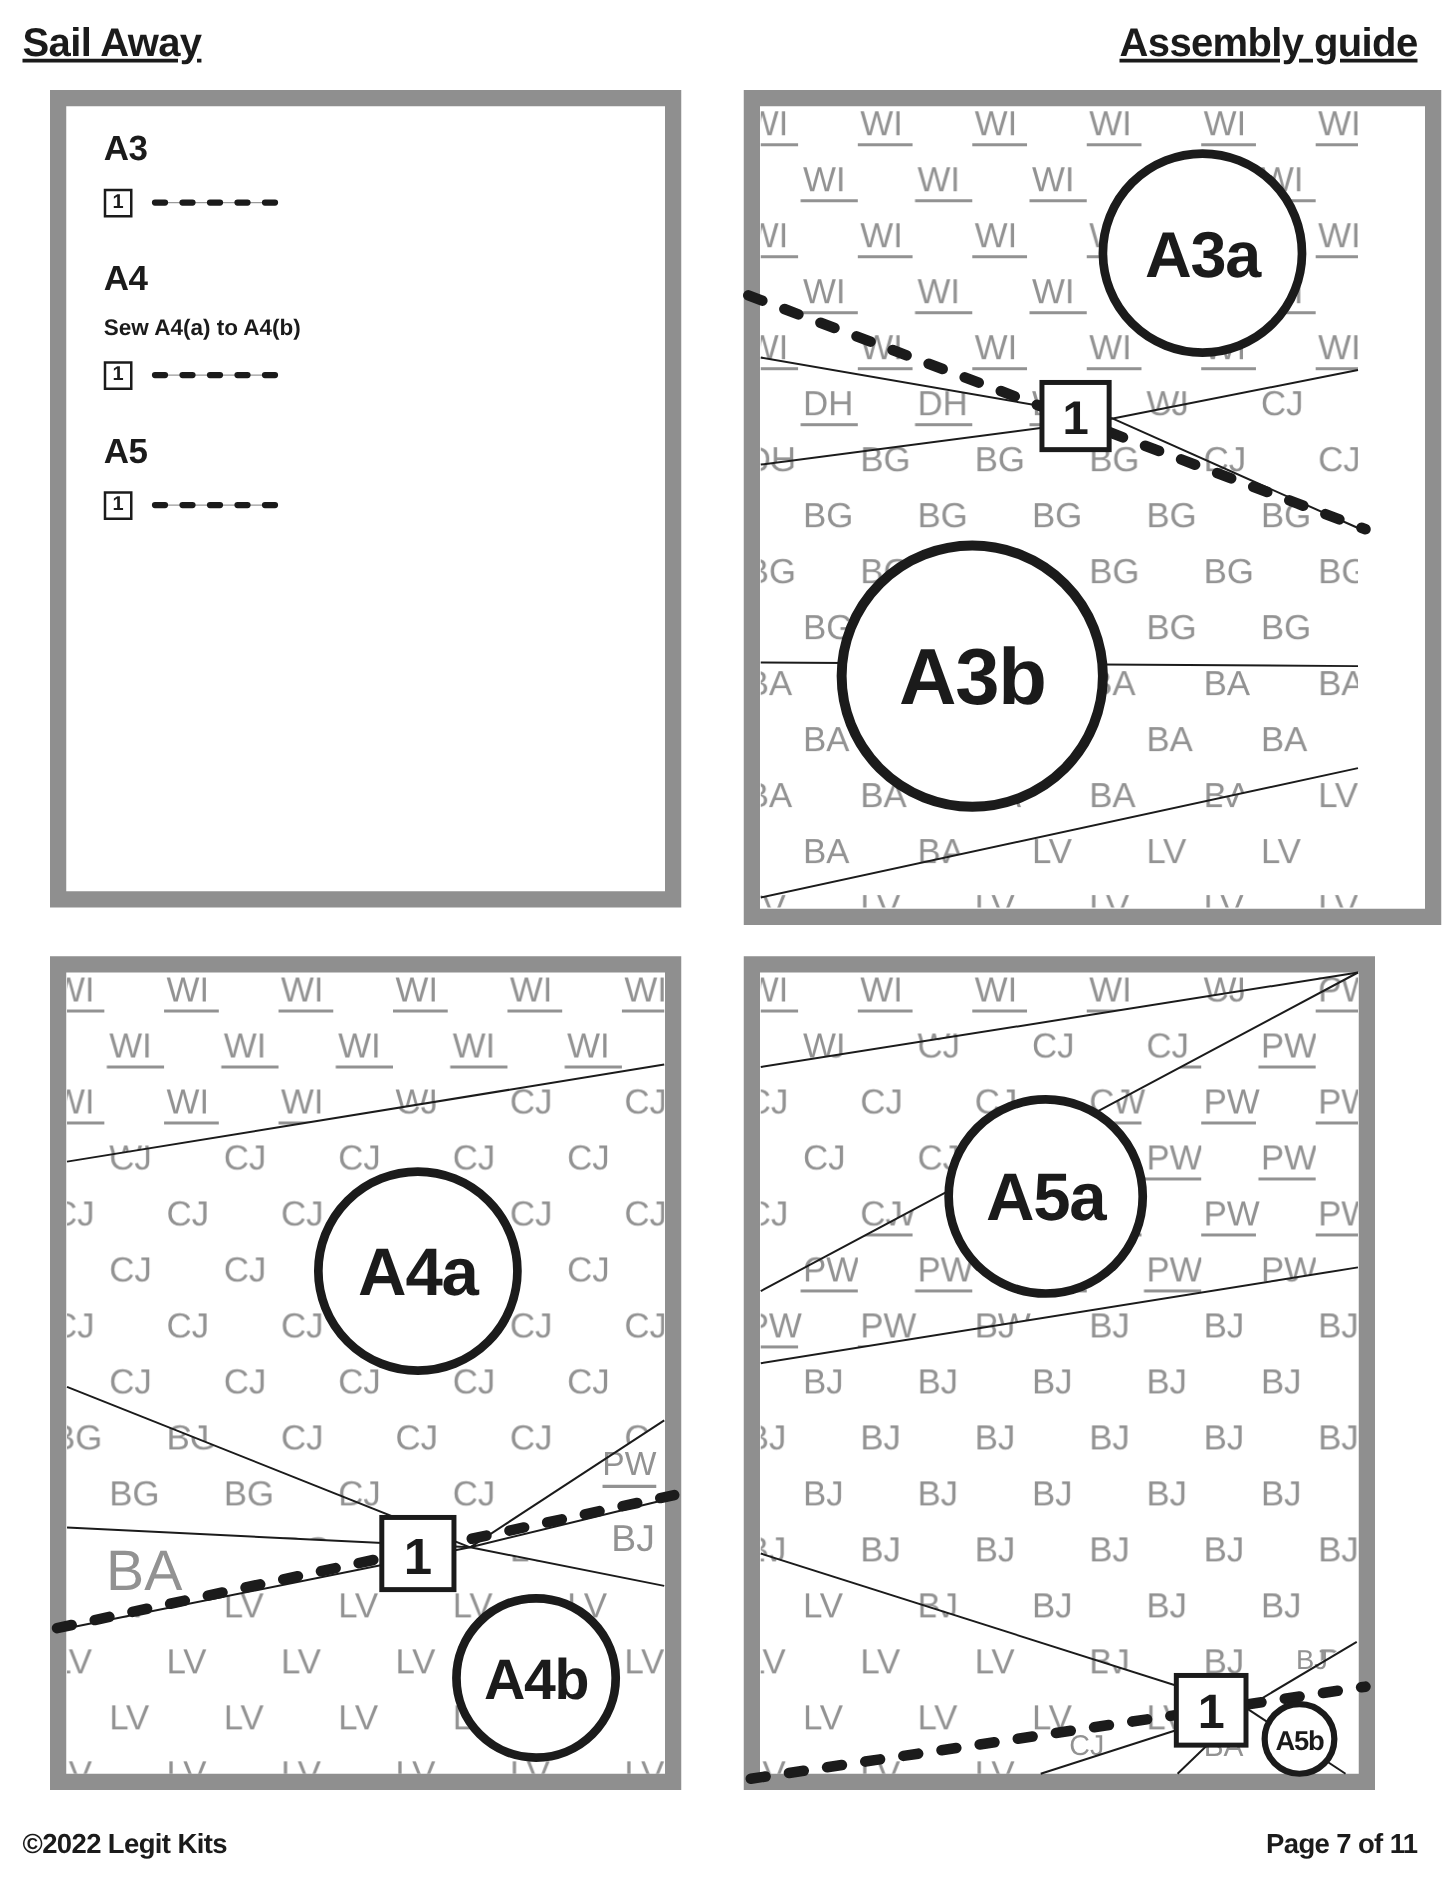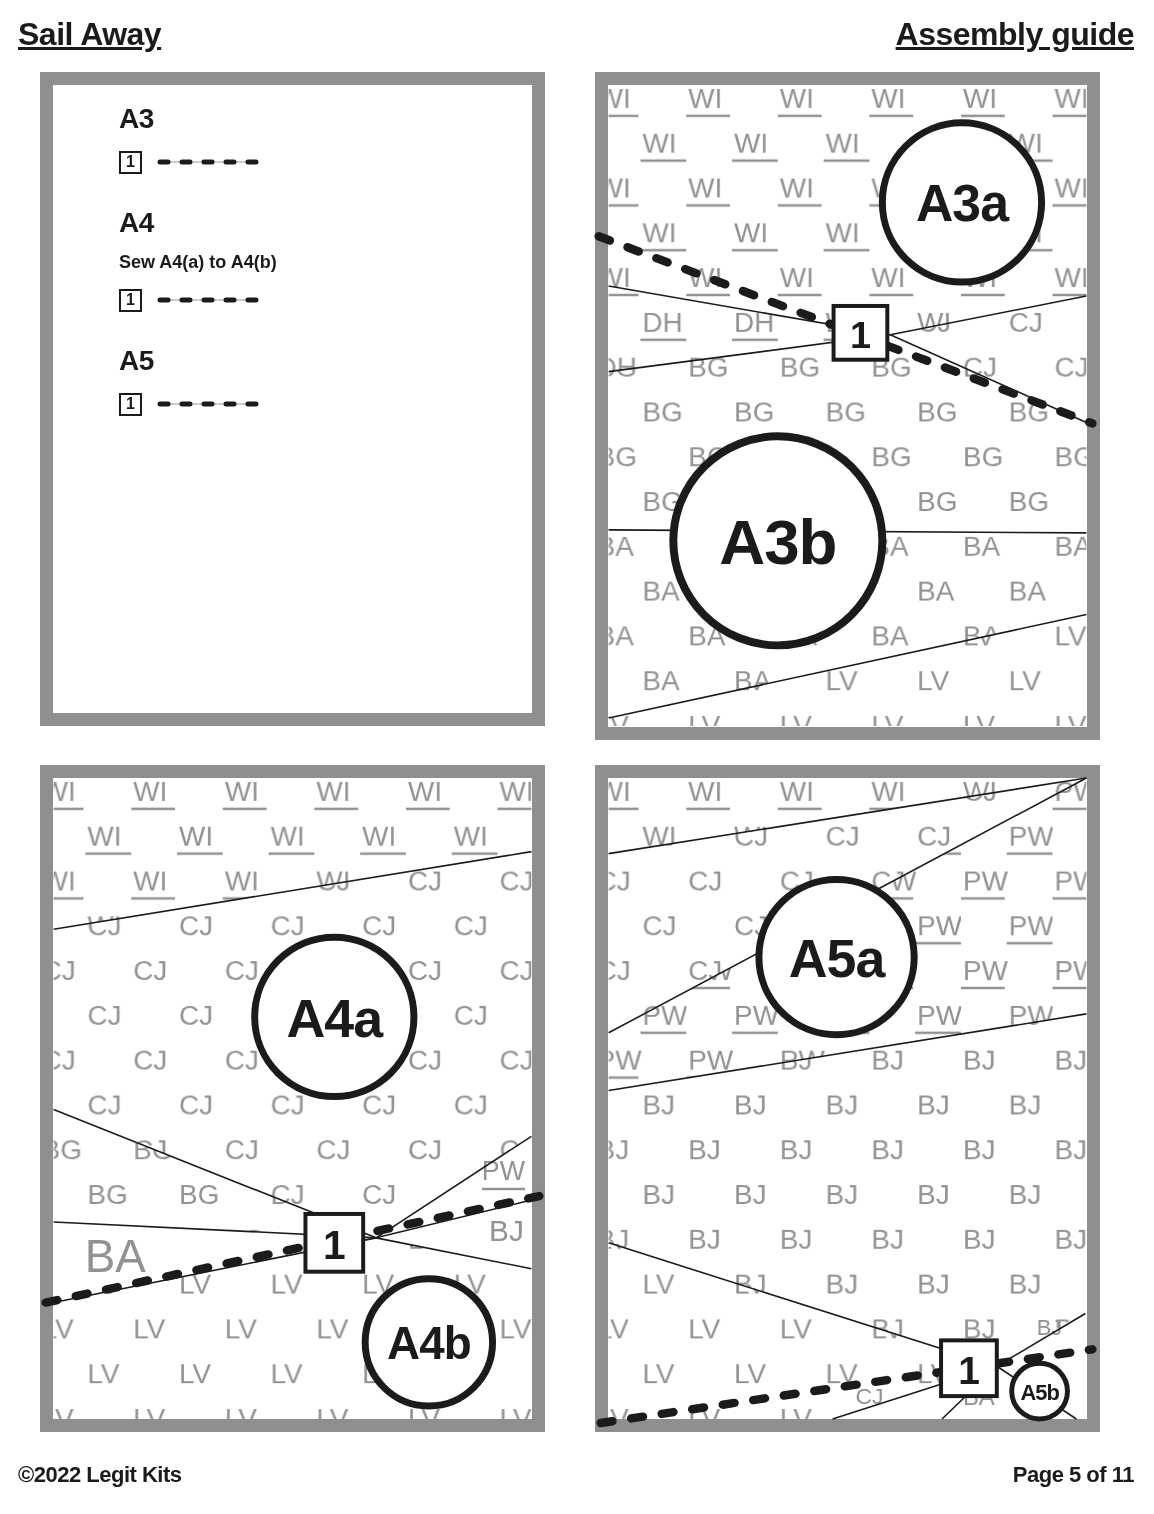--- a/index.html
+++ b/index.html
@@ -5,22 +5,22 @@
   html,body{margin:0;padding:0;}
   body{
     width:1154px;height:1514px;background:#ffffff;position:relative;
     font-family:"Liberation Sans", sans-serif;color:#1b1b1b;overflow:hidden;
   }
   .hdr{position:absolute;top:16px;left:18px;right:20px;display:flex;justify-content:space-between;text-decoration:underline;}
   .hdr span{font-size:32px;font-weight:bold;letter-spacing:-0.5px;}
   .ftr{position:absolute;top:1462px;left:18px;right:20px;display:flex;justify-content:space-between;}
   .ftr span{font-size:22px;font-weight:bold;letter-spacing:-0.5px;}
   .panel{position:absolute;border:13px solid #8f8f8f;background:#fff;box-sizing:border-box;overflow:visible;}
-  #p-instr{left:40px;top:72px;width:505px;height:654px;padding-left:36px;}
-  #p-a3{left:595px;top:72px;width:505px;height:668px;}
+  #p-instr{left:40px;top:72px;width:505px;height:654px;}
+  #p-a3{left:595px;top:72px;width:558px;height:668px;}
   #p-a4{left:40px;top:765px;width:505px;height:667px;}
   #p-a5{left:595px;top:765px;width:505px;height:667px;}
   svg.diagram{display:block;width:479px;height:641px;overflow:visible;}
   .instr{padding:20px 0 0 30px;}
   .step{margin-bottom:34px;}
   .step h2{font-size:28px;font-weight:bold;margin:0 0 16px 0;line-height:1;letter-spacing:-0.5px;}
   .step p{font-size:18px;font-weight:bold;margin:0 0 16px 0;line-height:1;}
   .seamrow{display:flex;align-items:center;height:26px;}
   .seambox{width:23px;height:23px;border:2.5px solid #1b1b1b;box-sizing:border-box;
     display:flex;align-items:center;justify-content:center;font-size:16px;font-weight:bold;background:#fff;}
@@ -218,14 +218,14 @@
       <text x="229" y="181" font-size="54" font-weight="bold" fill="#1b1b1b" text-anchor="middle" dominant-baseline="central" letter-spacing="-1" font-family="&quot;Liberation Sans&quot;, sans-serif">A5a</text>
       <circle cx="433" cy="616" r="28" fill="#ffffff" stroke="#1b1b1b" stroke-width="5"></circle>
       <text x="433" y="617" font-size="22" font-weight="bold" fill="#1b1b1b" text-anchor="middle" dominant-baseline="central" letter-spacing="-1" font-family="&quot;Liberation Sans&quot;, sans-serif">A5b</text>
       <rect x="334" y="565" width="56" height="56" fill="#ffffff" stroke="#1b1b1b" stroke-width="4"></rect>
       <text x="362" y="595" font-size="39" font-weight="bold" fill="#1b1b1b" text-anchor="middle" dominant-baseline="central" font-family="&quot;Liberation Sans&quot;, sans-serif">1</text>
     </svg>
 </div>
 
 <div class="ftr">
   <span>©2022 Legit Kits</span>
-  <span>Page 5 of 11</span>
+  <span>Page 7 of 11</span>
 </div>
 
 </body></html>

